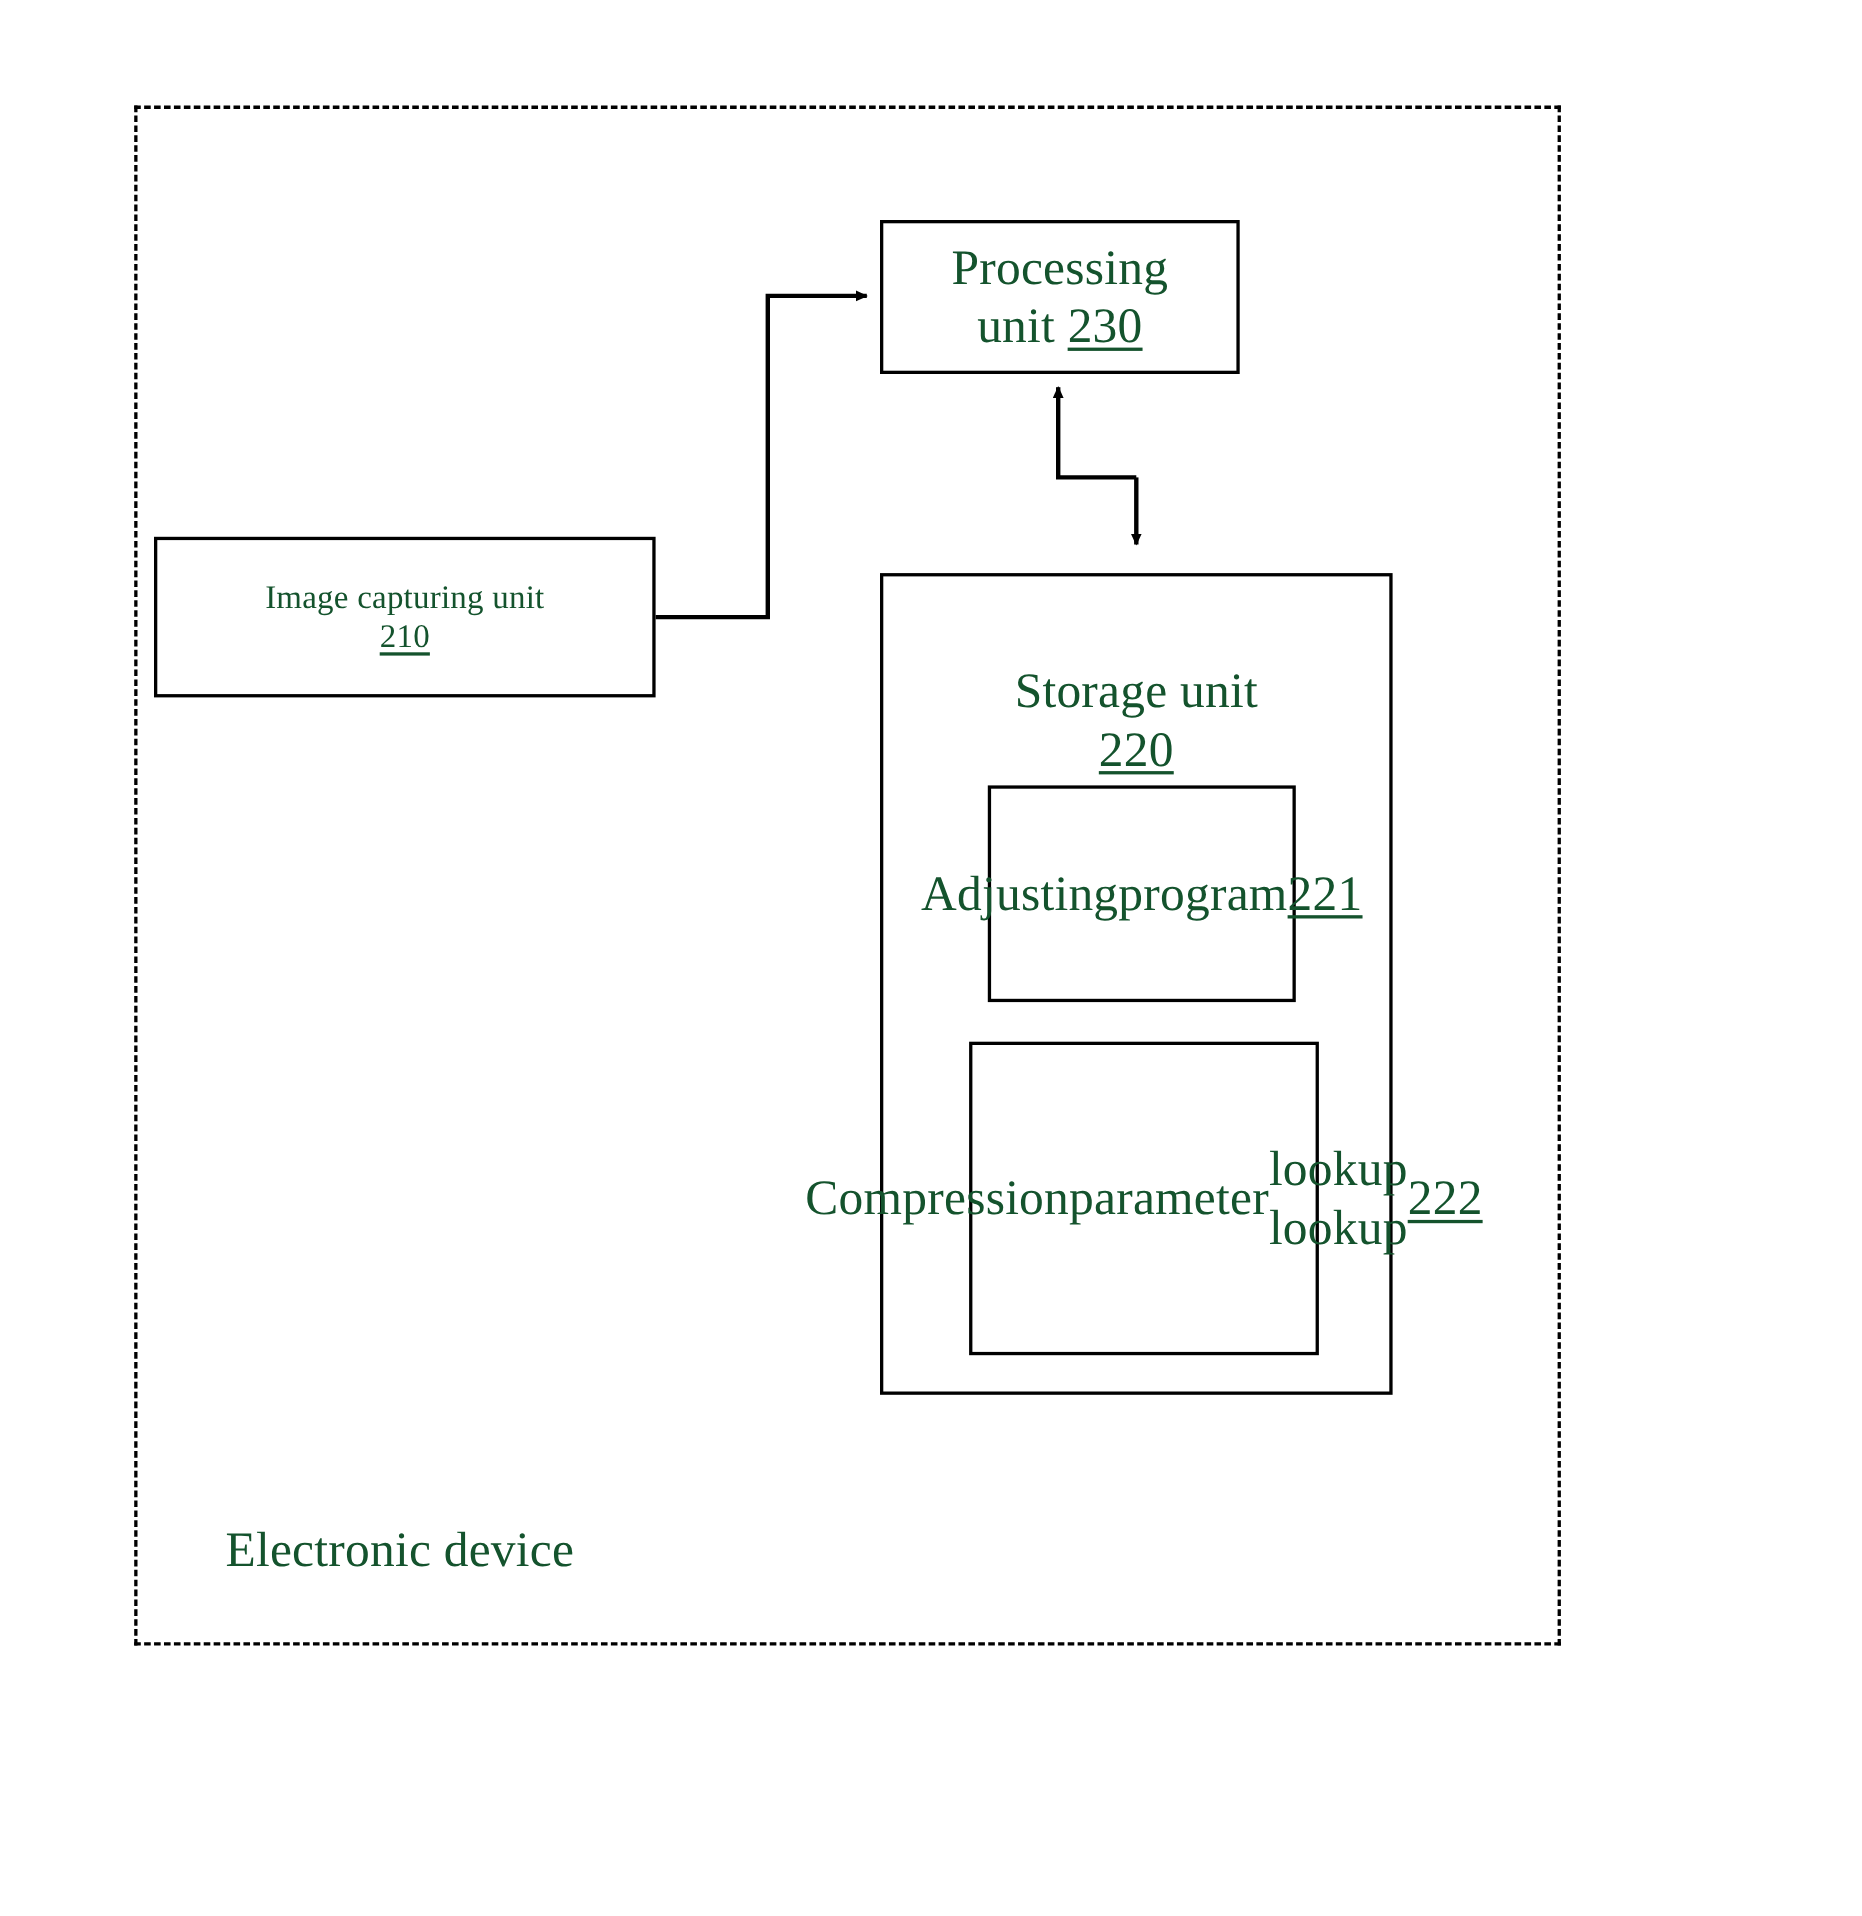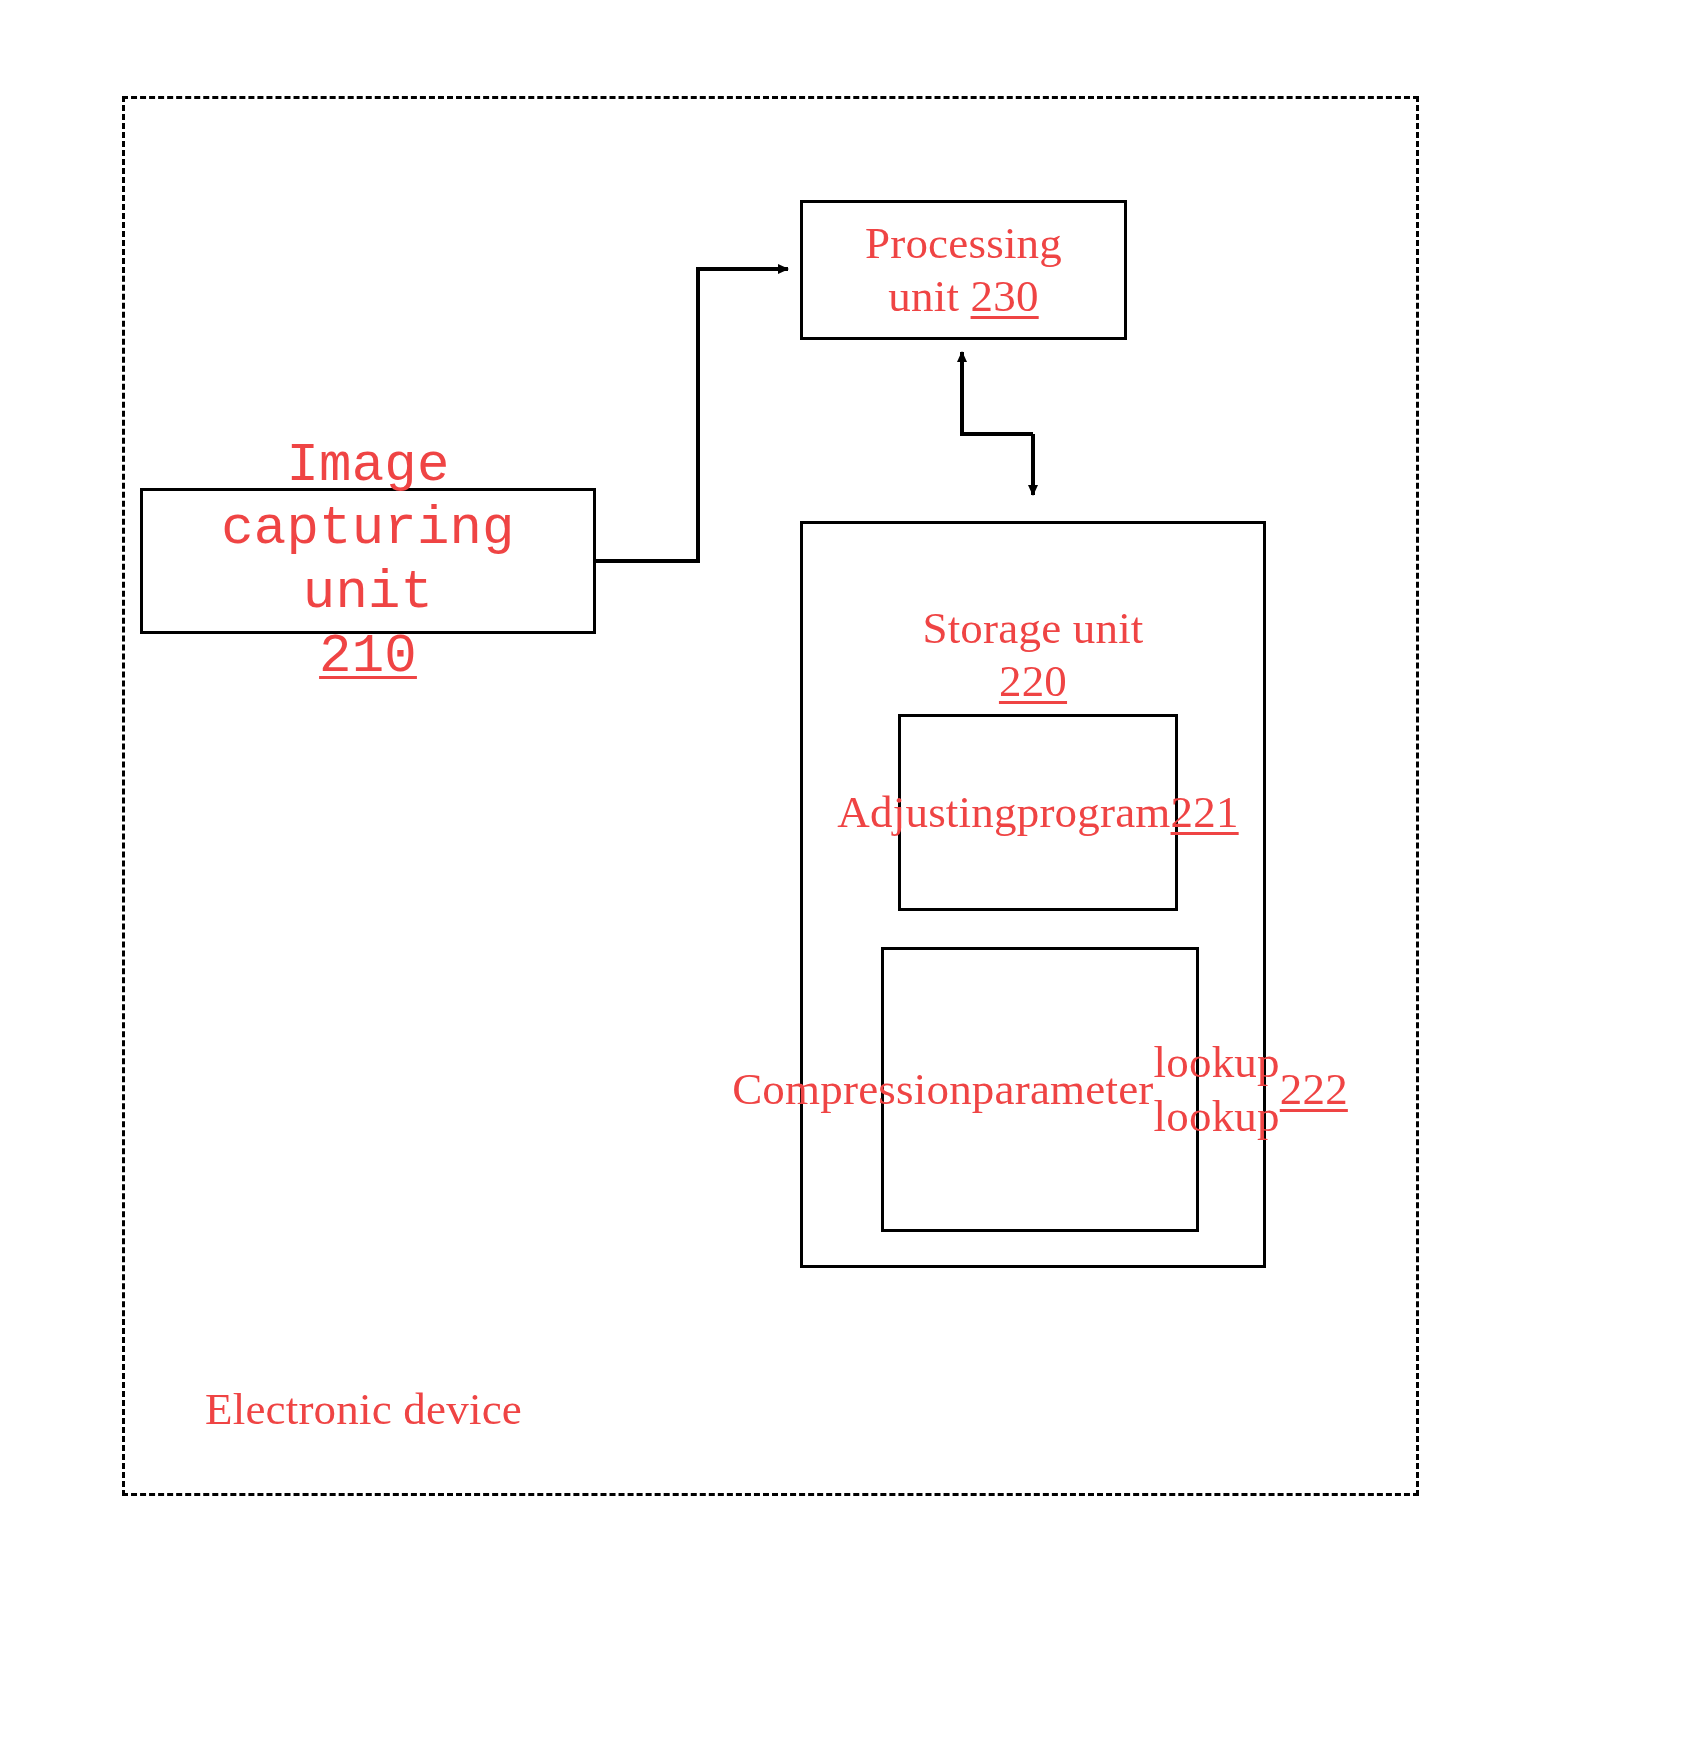--- a/index.html
+++ b/index.html
@@ -6,21 +6,21 @@
     margin: 0;
     padding: 0;
     background: #ffffff;
   }
   #canvas {
     position: relative;
     width: 1693px;
     height: 1742px;
     background: #ffffff;
     font-family: "Liberation Serif", "DejaVu Serif", serif;
-    color: #ef4444;
+    color: #14532d;
     overflow: hidden;
   }
 
   
   .device-boundary {
     position: absolute;
     left: 122px;
     top: 96px;
     width: 1297px;
     height: 1400px;
@@ -69,22 +69,21 @@
     justify-content: center;
     font-size: 45px;
   }
 
   #image-capturing-unit-box {
     left: 140px;
     top: 488px;
     width: 456px;
     height: 146px;
     justify-content: center;
-    font-size: 54px;
-    font-family: Liberation Mono, monospace;
+    font-size: 30px;
   }
 
   #storage-unit-box {
     left: 800px;
     top: 505px;
     width: 466px;
     height: 747px;
     justify-content: flex-start;
     font-size: 45px;
     margin-top: 16px;

